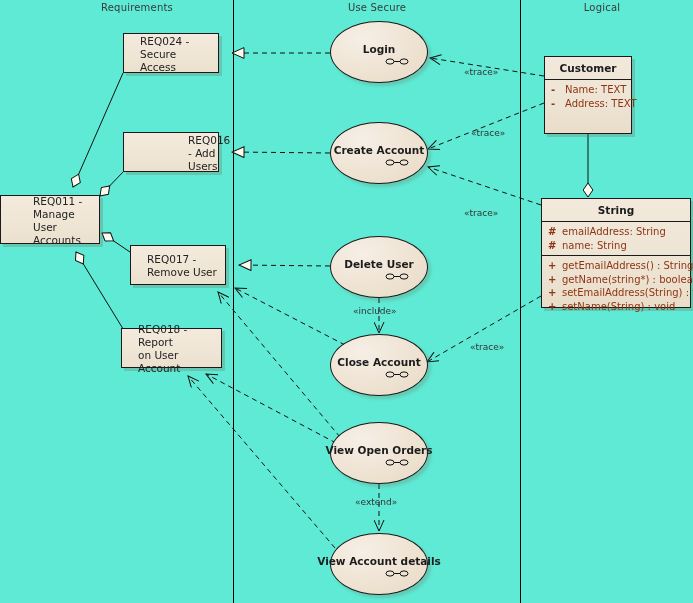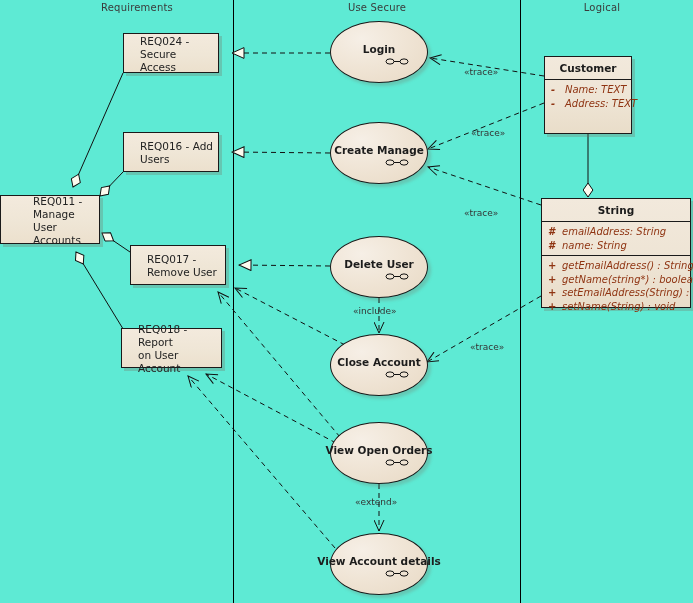--- a/index.html
+++ b/index.html
@@ -103,21 +103,20 @@
   .cls-section {
     padding: 3px 0 3px 0;
   }
   .cls-section.bordered { border-bottom: 1.3px solid #1a1a1a; }
   .cls-row {
     font-size: 10px;
     line-height: 13.5px;
     color: #8f3412;
     white-space: nowrap;
     padding-left: 6px;
-    font-style: italic;
   }
   .cls-vis {
     display: inline-block;
     width: 14px;
     color: #8f3412;
     font-weight: bold;
   }
   .edge-label {
     position: absolute;
     font-size: 9px;
@@ -180,21 +179,21 @@
   <div class="swimlane-title" style="left:87px; top:2px; width:100px;">Requirements</div>
   <div class="swimlane-title" style="left:327px; top:2px; width:100px;">Use Secure</div>
   <div class="swimlane-title" style="left:552px; top:2px; width:100px;">Logical</div>
 
   <div class="req" style="left:123px; top:33px; width:96px; height:40px;">
     <div class="req-bar yellow"></div>
     <div class="req-label">REQ024 - Secure
 Access</div>
   </div>
 
-  <div class="req" style="left:123px; top:132px; width:96px; height:40px;">
+  <div class="req" style="left:123px; top:132px; width:96px; height:40px;gap:48px;">
     <div class="req-bar green"></div>
     <div class="req-label">REQ016 - Add
 Users</div>
   </div>
 
   <div class="req" style="left:0px; top:195px; width:100px; height:49px;gap:16px;">
     <div class="req-bar green"></div>
     <div class="req-label">REQ011 -
 Manage User
 Accounts</div>
@@ -215,21 +214,21 @@
   <div class="usecase" style="left:330px; top:21px; width:98px; height:62px;">
     <span class="uc-text">Login</span>
     <svg class="uc-icon" viewBox="0 0 24 9">
       <ellipse cx="5" cy="4.5" rx="4" ry="2.6" fill="none" stroke="#111" stroke-width="1"></ellipse>
       <ellipse cx="19" cy="4.5" rx="4" ry="2.6" fill="none" stroke="#111" stroke-width="1"></ellipse>
       <line x1="9" y1="4.5" x2="15" y2="4.5" stroke="#111" stroke-width="1"></line>
     </svg>
   </div>
 
   <div class="usecase" style="left:330px; top:122px; width:98px; height:62px;">
-    <span class="uc-text">Create Manage</span>
+    <span class="uc-text">Create Account</span>
     <svg class="uc-icon" viewBox="0 0 24 9">
       <ellipse cx="5" cy="4.5" rx="4" ry="2.6" fill="none" stroke="#111" stroke-width="1"></ellipse>
       <ellipse cx="19" cy="4.5" rx="4" ry="2.6" fill="none" stroke="#111" stroke-width="1"></ellipse>
       <line x1="9" y1="4.5" x2="15" y2="4.5" stroke="#111" stroke-width="1"></line>
     </svg>
   </div>
 
   <div class="usecase" style="left:330px; top:236px; width:98px; height:62px;">
     <span class="uc-text">Delete User</span>
     <svg class="uc-icon" viewBox="0 0 24 9">

